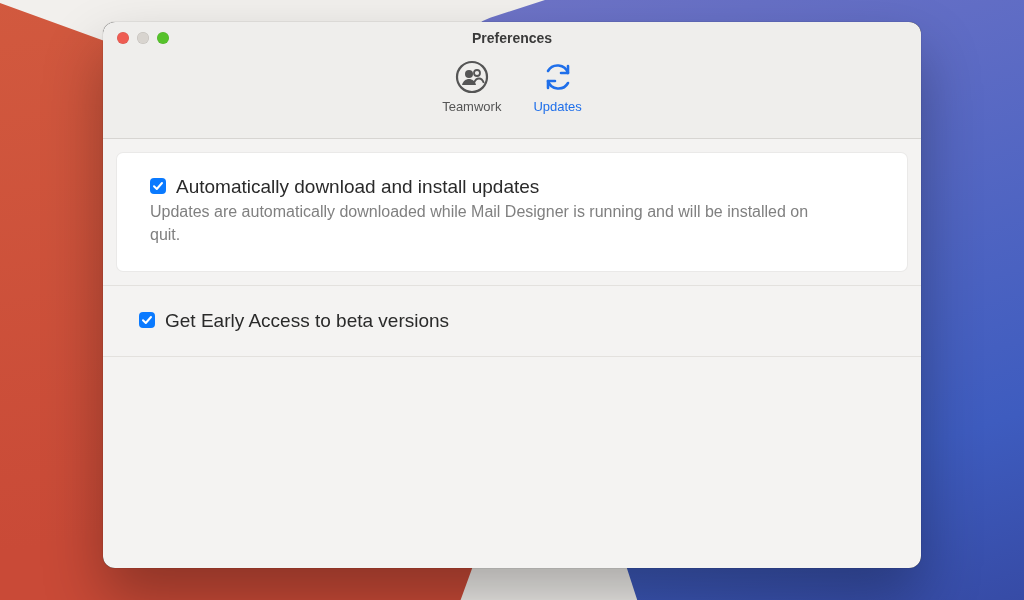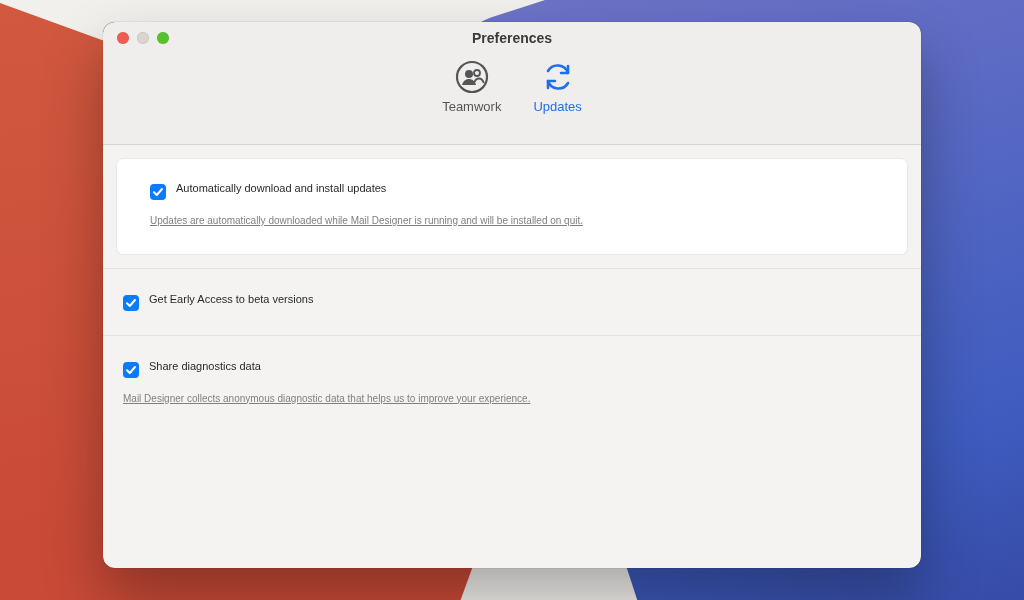--- a/index.html
+++ b/index.html
@@ -65,55 +65,55 @@
     .dot.yellow { background:#d8d4cf; box-shadow: inset 0 0 0 .5px rgba(0,0,0,.12);}
     .dot.green { background:#56c22b; box-shadow: inset 0 0 0 .5px rgba(0,0,0,.1);}
     .title { font-size:14px; font-weight:600; color:#3a3a3a;}
 
     .toolbar {
       background:#efeeec;
       border-bottom:1px solid #d7d5d2;
       display:flex;
       justify-content:center;
       gap:20px;
-      padding: 4px 0 28px 0;
+      padding: 4px 0 22px 0;
     }
     .tab {
       display:flex;
       flex-direction:column;
       align-items:center;
       gap:5px;
       padding:2px 6px;
       border-radius:6px;
       cursor:default;
       color:#555;
     }
     .tab.selected { color:#1f6fea; }
     .tab .icon-wrap { height:34px; display:flex; align-items:center; justify-content:center;}
     .tab-label { font-size:13px; color:#555;}
     .tab.selected .tab-label { color:#1f6fea;text-align:center; }
 
     .content { flex:1; background:#f4f3f2; overflow:auto;}
-    .section { padding:24px 44px 24px 20px; border-bottom:1px solid #e3e1de;}
+    .section { padding:24px 44px 24px 36px; border-bottom:1px solid #e3e1de;}
     .section.highlight {
       margin:14px 14px 0 14px;
       padding:20px 30px 22px 30px;
       background:#ffffff;
       border:3px solid #ffffff;
       border-radius:6px;
       box-shadow: 0 0 0 1px rgba(0,0,0,0.04);
     }
     .row { display:flex; align-items:flex-start; gap:10px;}
     .checkbox {
       width:16px; height:16px; border-radius:4px;
       background:#0a7aff; display:flex; align-items:center; justify-content:center;
       flex-shrink:0; margin-top:2px;
     }
-    .check-label { font-size:11px; font-weight:500; color:#2a2a2a;}
-    .desc { margin-top:14px; font-size:10px; color:#808080; line-height:1.45; max-width:680px;text-decoration:underline;}
+    .check-label { font-size:19px; font-weight:500; color:#2a2a2a;}
+    .desc { margin-top:2px; font-size:16px; color:#808080; line-height:1.45; max-width:680px;}
 
     svg { display:block; }
   </style>
 </head>
 <body>
 
 <div class="desktop-bg">
   <div class="shape-orange"></div>
   <div class="shape-blue"></div>
 </div>
@@ -178,26 +178,15 @@
       <div class="row">
         <div class="checkbox">
           <svg width="12" height="12" viewBox="0 0 12 12">
               <path d="M2 6.2 4.8 9 10 3" stroke="#fff" stroke-width="2" fill="none" stroke-linecap="round" stroke-linejoin="round"></path>
             </svg>
         </div>
         <div class="check-label">Get Early Access to beta versions</div>
       </div>
     </div>
 
-    <div class="section" style="border-bottom:none;">
-      <div class="row">
-        <div class="checkbox">
-          <svg width="12" height="12" viewBox="0 0 12 12">
-              <path d="M2 6.2 4.8 9 10 3" stroke="#fff" stroke-width="2" fill="none" stroke-linecap="round" stroke-linejoin="round"></path>
-            </svg>
-        </div>
-        <div class="check-label">Share diagnostics data</div>
-      </div>
-      <div class="desc">Mail Designer collects anonymous diagnostic data that helps us to improve your experience.</div>
-    </div>
 
   </div>
 </div>
 
 </body></html>

